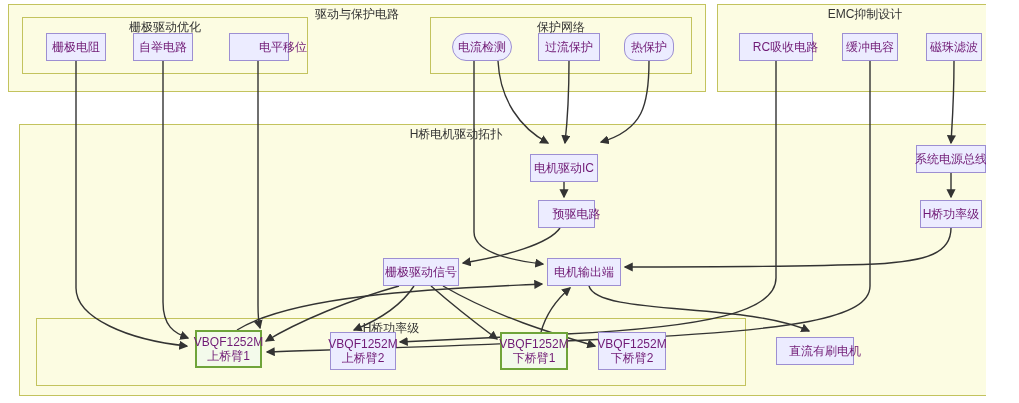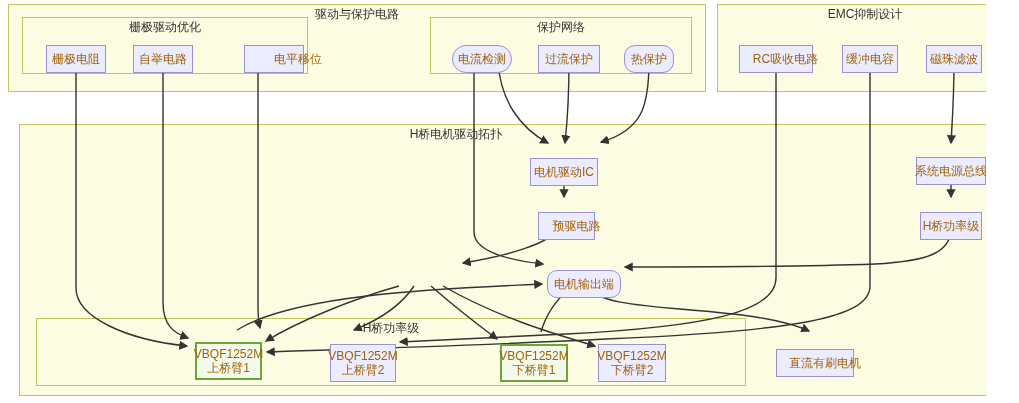--- a/index.html
+++ b/index.html
@@ -12,23 +12,23 @@
     box-sizing:border-box; z-index:0;
   }
   .group.inner { z-index:1; }
   .group-title {
     position:absolute; top:1px; left:50%; transform:translateX(-50%);
     font-size:12px; color:#333; white-space:nowrap; z-index:1;
   }
   svg.edges { position:absolute; left:0; top:0; z-index:2; }
   .node {
     position:absolute; background:#ececff; border:1px solid #9d8fd2;
-    color:#a16207; font-size:12px; display:flex; flex-direction:column;
+    color:#701a75; font-size:12px; display:flex; flex-direction:column;
     align-items:center; justify-content:center; text-align:left;
-    line-height:1.2; z-index:3; box-sizing:border-box; white-space:nowrap;margin-top:12px;
+    line-height:1.2; z-index:3; box-sizing:border-box; white-space:nowrap;
   }
   .node.green { background:#f3faeb; border:2px solid #6fa43a; }
 </style>
 </head>
 <body>
 
 <div class="canvas">
 
   <div class="group" style="left:8px;top:4px;width:698px;height:88px;">
     <span class="group-title">驱动与保护电路</span>
@@ -75,32 +75,33 @@
       <path d="M431,286 C456,308 477,324 497,339" marker-end="url(#arrow)"></path>
       <path d="M443,286 C497,317 551,333 595,346" marker-end="url(#arrow)"></path>
       <path d="M237,330 C298,292 462,288 542,284" marker-end="url(#arrow)"></path>
       <path d="M541,332 C546,314 556,300 570,288" marker-end="url(#arrow)"></path>
       <path d="M589,286 C597,316 745,302 809,331" marker-end="url(#arrow)"></path>
     </g>
   </svg>
 
   <div class="node" style="left:46px;top:33px;width:60px;height:28px;">栅极电阻</div>
   <div class="node" style="left:133px;top:33px;width:60px;height:28px;">自举电路</div>
-  <div class="node" style="left:244px;top:33px;width:60px;height:28px;padding-left:48px;">电平移位</div>
+  <div class="node" style="left:229px;top:33px;width:60px;height:28px;padding-left:48px;">电平移位</div>
   <div class="node" style="left:452px;top:33px;width:60px;height:28px;border-radius:14px;">电流检测</div>
   <div class="node" style="left:538px;top:33px;width:62px;height:28px;">过流保护</div>
   <div class="node" style="left:624px;top:33px;width:50px;height:28px;border-radius:11px;">热保护</div>
   <div class="node" style="left:739px;top:33px;width:74px;height:28px;padding-left:19px;">RC吸收电路</div>
   <div class="node" style="left:842px;top:33px;width:56px;height:28px;">缓冲电容</div>
   <div class="node" style="left:926px;top:33px;width:56px;height:28px;">磁珠滤波</div>
-  <div class="node" style="left:530px;top:146px;width:68px;height:28px;">电机驱动IC</div>
+  <div class="node" style="left:530px;top:154px;width:68px;height:28px;">电机驱动IC</div>
   <div class="node" style="left:538px;top:200px;width:57px;height:28px;padding-left:20px;">预驱电路</div>
   <div class="node" style="left:916px;top:145px;width:70px;height:28px;">系统电源总线</div>
   <div class="node" style="left:920px;top:200px;width:62px;height:28px;">H桥功率级</div>
-  <div class="node" style="left:547px;top:258px;width:74px;height:28px;border-radius:10px;">电机输出端</div>
+  <div class="node" style="left:383px;top:258px;width:76px;height:28px;">栅极驱动信号</div>
+  <div class="node" style="left:547px;top:258px;width:74px;height:28px;">电机输出端</div>
   <div class="node" style="left:776px;top:337px;width:78px;height:28px;padding-left:20px;">直流有刷电机</div>
 
   <div class="node green" style="left:195px;top:330px;width:67px;height:38px;">
     <span>VBQF1252M</span>
     <span>上桥臂1</span>
   </div>
   <div class="node" style="left:330px;top:332px;width:66px;height:38px;">
     <span>VBQF1252M</span>
     <span>上桥臂2</span>
   </div>

